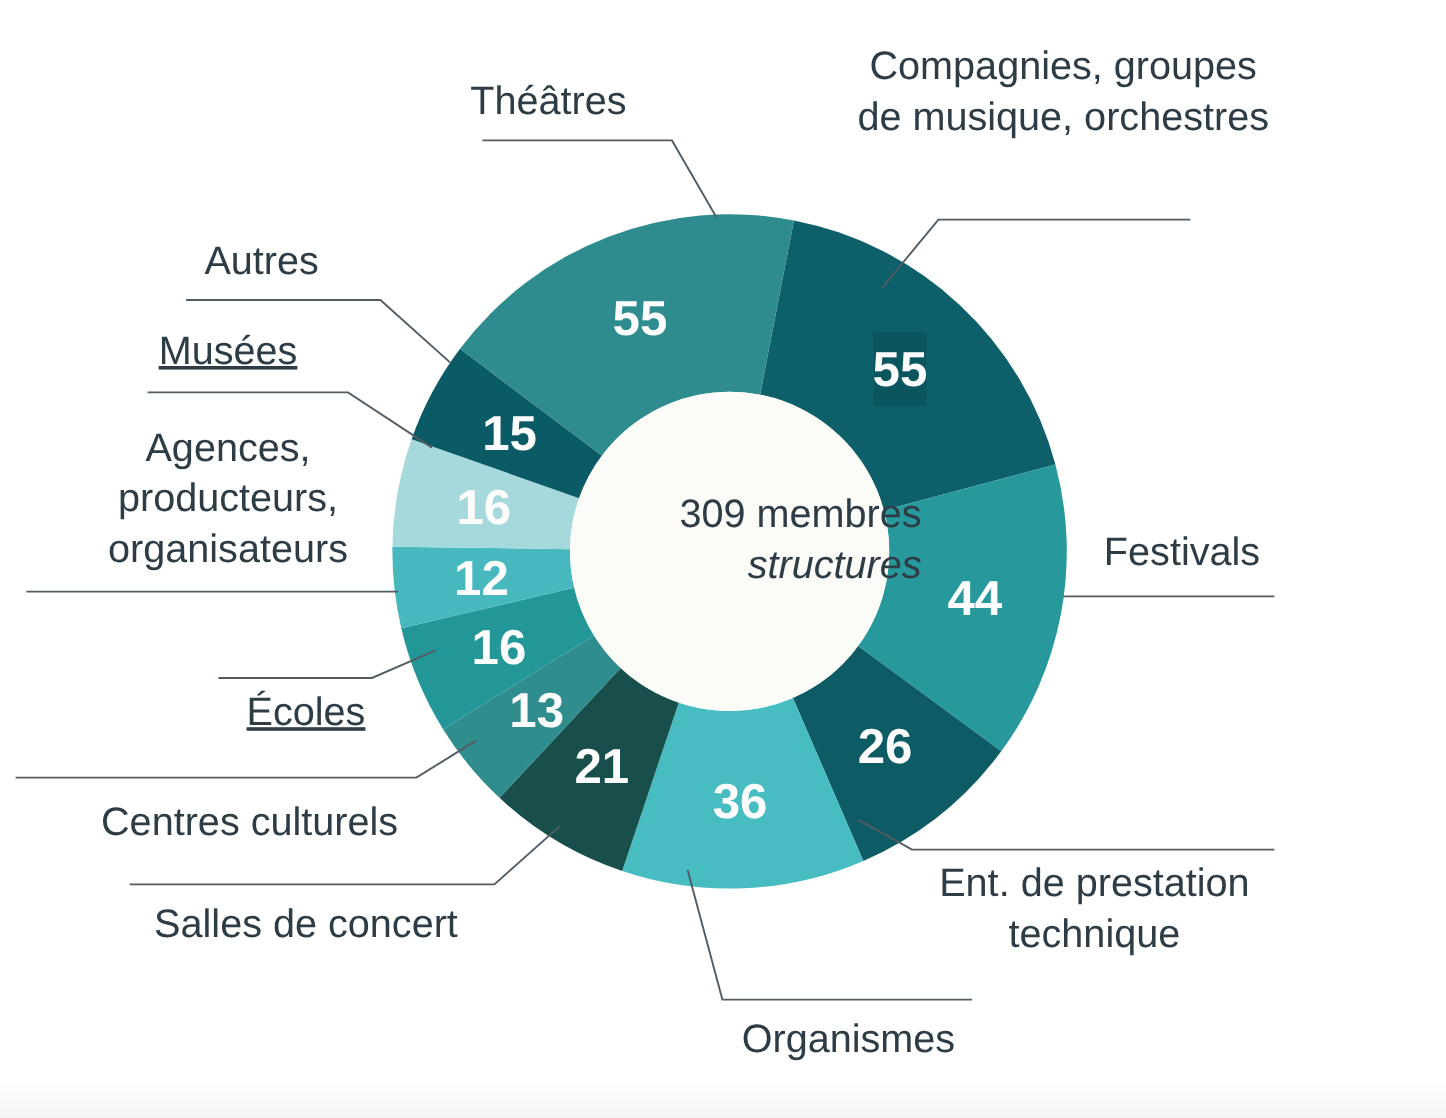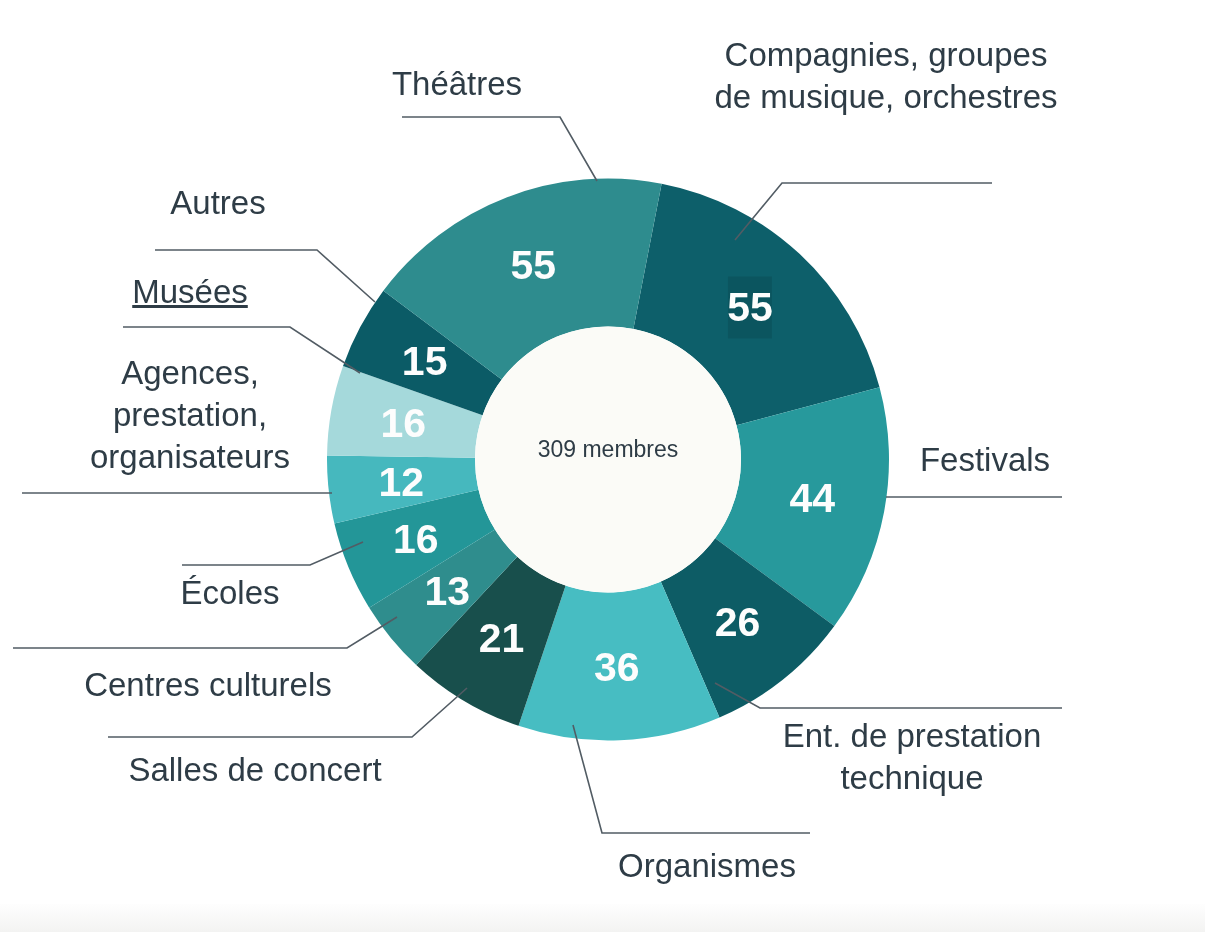--- a/index.html
+++ b/index.html
@@ -19,31 +19,31 @@
     white-space:pre-line;
     text-align:center;
   }
   
   .c-compagnies{left:886px;top:76px;width:420px;}
   .c-festivals {left:985px;top:460px;width:220px;}
   .c-ent       {left:912px;top:757px;width:340px;}
   .c-organismes{left:707px;top:866px;width:300px;}
   .c-salles    {left:255px;top:770px;width:320px;}
   .c-centres   {left:208px;top:685px;width:320px;text-align:center;}
-  .c-ecoles    {left:230px;top:593px;width:200px;}
+  .c-ecoles    {left:255px;top:593px;width:200px;text-decoration:underline;}
   .c-agences   {left:190px;top:415px;width:300px;}
   .c-musees    {left:190px;top:292px;width:200px;text-decoration:underline;}
-  .c-autres    {left:218px;top:203px;width:200px;}
+  .c-autres    {left:218px;top:217px;width:200px;}
   .c-theatres  {left:457px;top:84px;width:220px;}
 
   .center-label{
     position:absolute;left:608px;top:449px;
     transform:translate(-50%,-50%);
-    text-align:center;
-    font-size:23px;line-height:43px;color:#2e3c46;
+    text-align:right;
+    font-size:33px;line-height:43px;color:#2e3c46;
     width:320px;
   }
   .center-label .l2{font-style:italic;display:block;}
   .center-label .l1{display:block;}
 
   .bottom-strip{
     position:absolute;left:0;right:0;bottom:0;height:28px;
     background:linear-gradient(180deg,#fefefe 0%,#f3f3f2 100%);
   }
   .num{
@@ -89,32 +89,33 @@
       <text x="447.24457437463025" y="591.4912615744171" fill="#FDFDFD" text-anchor="middle" dominant-baseline="central" class="num">13</text>
       <text x="415.82631399599273" y="539.0818723556641" fill="#FDFDFD" text-anchor="middle" dominant-baseline="central" class="num">16</text>
       <text x="401.2105167104104" y="481.90780223102047" fill="#FDFDFD" text-anchor="middle" dominant-baseline="central" class="num">12</text>
       <text x="403.24004838635443" y="422.9300367080096" fill="#FDFDFD" text-anchor="middle" dominant-baseline="central" class="num">16</text>
       <text x="424.66224025938413" y="361.25914366572226" fill="#FDFDFD" text-anchor="middle" dominant-baseline="central" class="num">15</text>
       <text x="533.3278656513263" y="265.36583929711486" fill="#FDFDFD" text-anchor="middle" dominant-baseline="central" class="num">55</text>
     </svg>
 
   <div class="center-label">
     <span class="l1">309 membres</span>
+    <span class="l2">structures</span>
   </div>
 
   <div class="callout c-festivals">Festivals</div>
   <div class="callout c-compagnies">Compagnies, groupes
 de musique, orchestres</div>
   <div class="callout c-ent">Ent. de prestation
 technique</div>
   <div class="callout c-organismes">Organismes</div>
   <div class="callout c-salles">Salles de concert</div>
   <div class="callout c-centres">Centres culturels</div>
   <div class="callout c-ecoles">Écoles</div>
   <div class="callout c-agences">Agences,
-prestation,
+producteurs,
 organisateurs</div>
   <div class="callout c-musees">Musées</div>
   <div class="callout c-autres">Autres</div>
   <div class="callout c-theatres">Théâtres</div>
 
   <div class="bottom-strip"></div>
 </div>
 
 </body></html>

